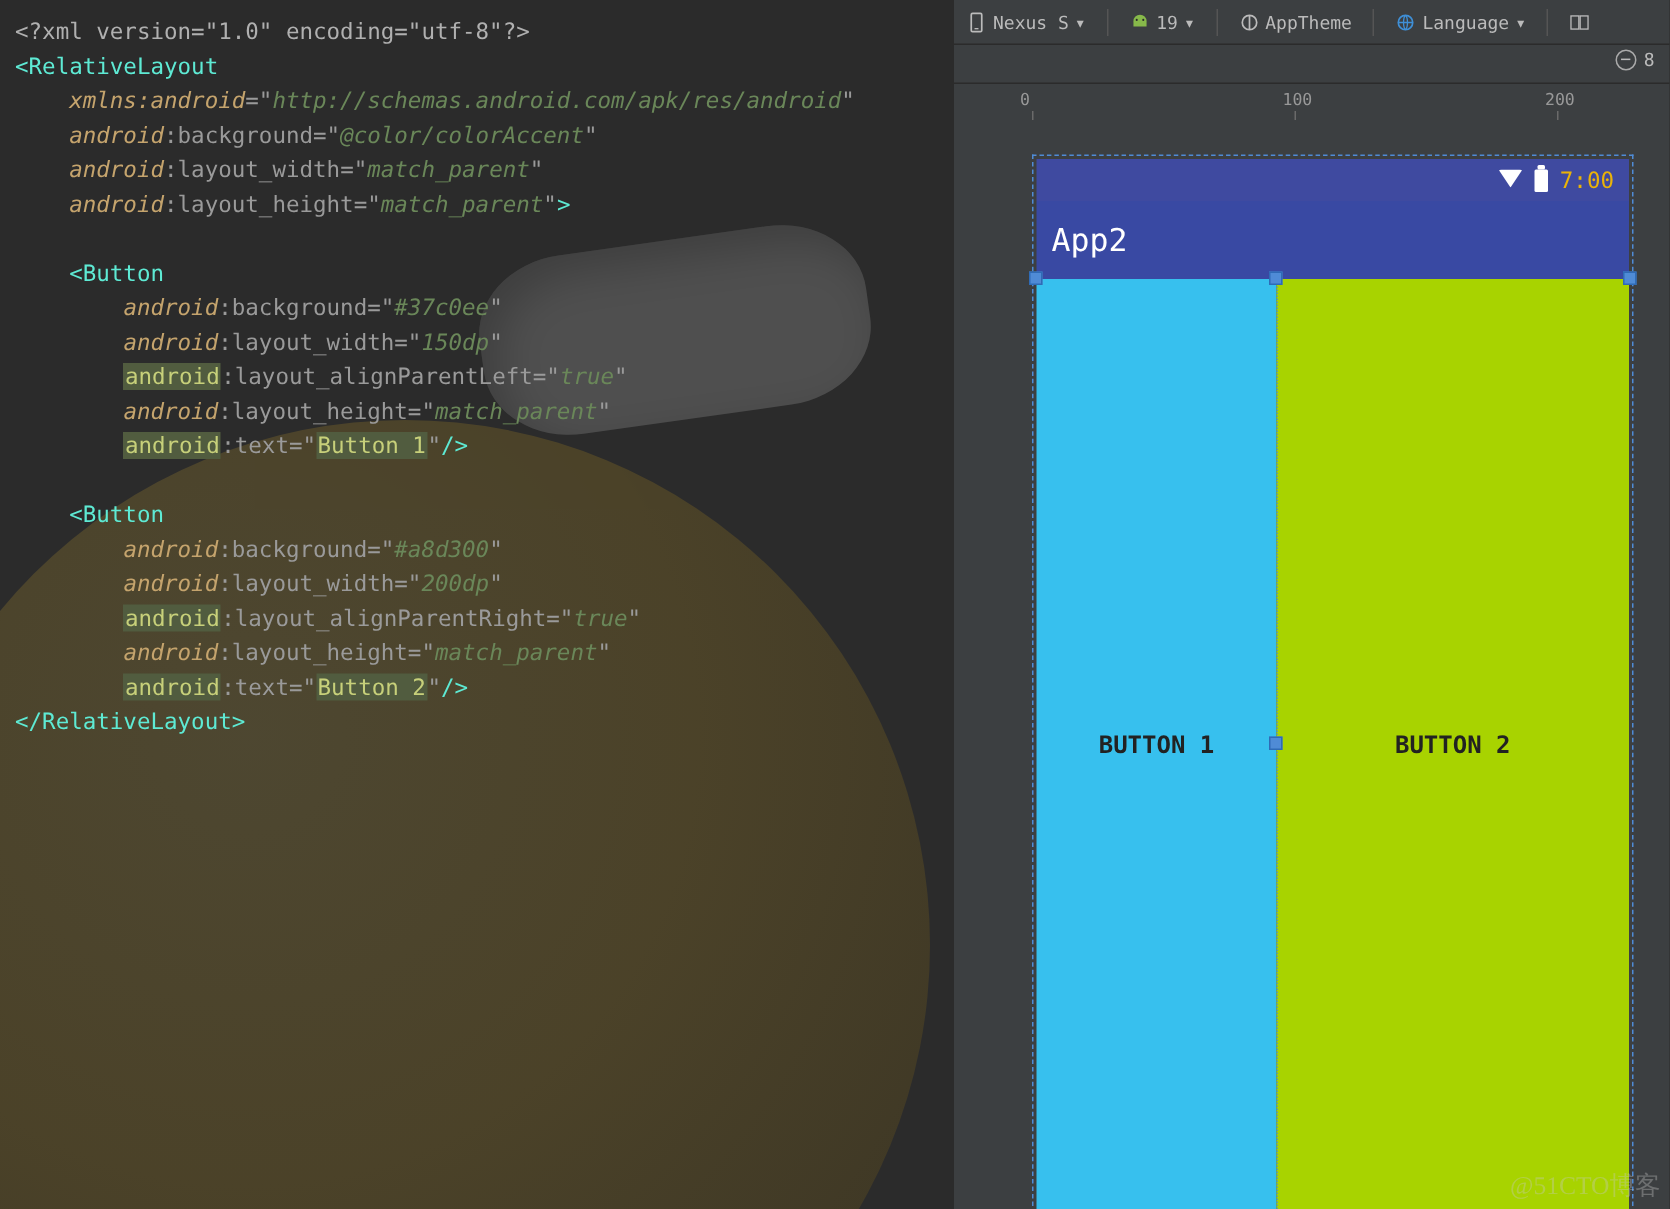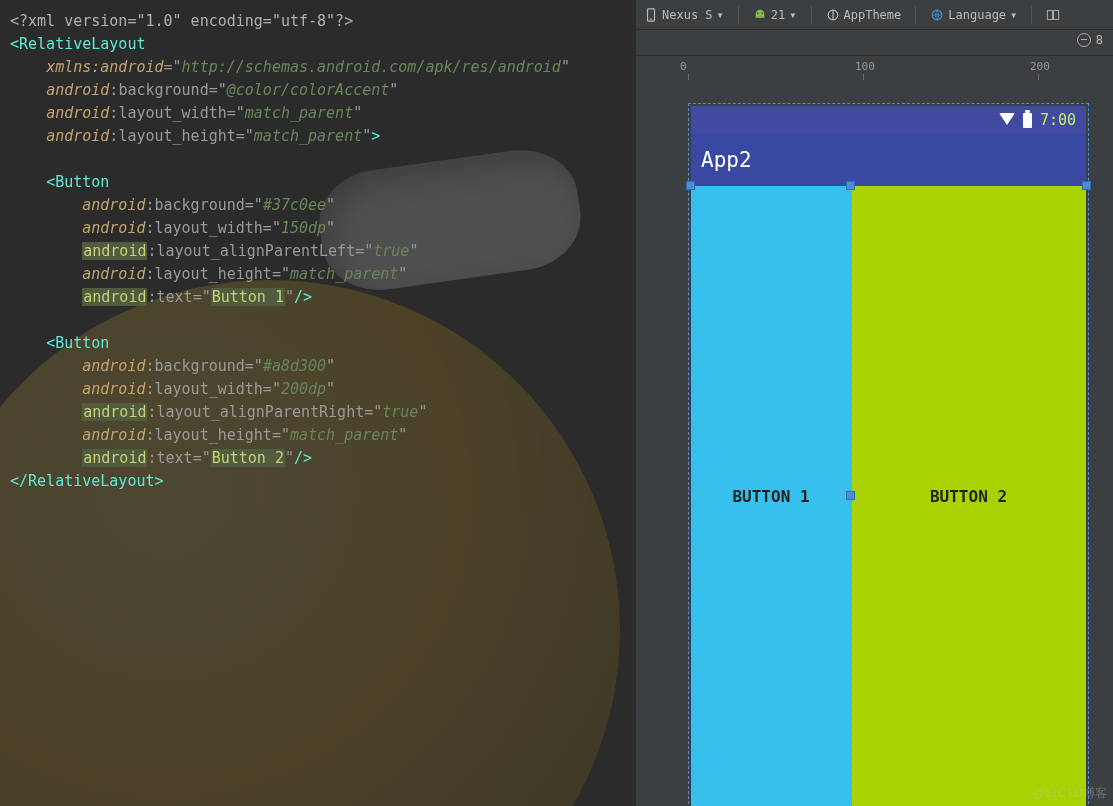--- a/index.html
+++ b/index.html
@@ -36,30 +36,30 @@
 
 .canvas{ position:absolute; left:0; top:56px; right:0; bottom:0; }
 .ruler-h{ position:absolute; left:42px; top:0; right:0; height:24px; font-size:11px; color:#989898; font-family:"Segoe UI",Arial,sans-serif;}
 .ruler-h .tick{ position:absolute; top:0; height:24px; text-align:center; width:1px; }
 .ruler-h .tick::before{ content:""; position:absolute; bottom:0; left:0; width:1px; height:6px; background:#6a6a6a;}
 .ruler-h .tick span{ position:absolute; left:-8px; top:4px; }
 
 .device-wrap{ position:absolute; left:55px; top:50px; width:395px; height:700px; }
 .sel-outline{ position:absolute; inset:-3px; border:1px dashed #4f8bd6; pointer-events:none; }
 .device{ width:100%; height:100%; position:relative; }
-.status{ height:28px; background:#3f4aa0; display:flex; align-items:center; justify-content:flex-end; padding:12px 10px; color:#bef264; font-family:"Segoe UI",Arial,sans-serif; font-size:15px; gap:8px;}
+.status{ height:28px; background:#3f4aa0; display:flex; align-items:center; justify-content:flex-end; padding:12px 10px; color:#eab308; font-family:"Segoe UI",Arial,sans-serif; font-size:15px; gap:8px;}
 .wifi{ width:0;height:0;border-left:8px solid transparent;border-right:8px solid transparent;border-bottom:12px solid #fff; transform:translateY(-1px) rotate(180deg); border-radius:2px;}
 .batt{ width:9px; height:15px; background:#fff; border-radius:1px; position:relative;}
 .batt::before{content:""; position:absolute; top:-3px; left:2px; width:5px; height:3px; background:#fff; border-radius:1px;}
 .appbar{ height:52px; background:#3949a3; color:#fff; display:flex; align-items:center; padding:0 10px; font-family:"Segoe UI",Arial,sans-serif; font-size:21px;}
 .body-area{ position:absolute; top:80px; left:0; right:0; bottom:0; }
 .btn1{ position:absolute; left:0; top:0; bottom:0; width:160px; background:#37c0ee; display:flex; align-items:center; justify-content:center; color:#222; font-family:"Segoe UI",Arial,sans-serif; font-weight:700; font-size:16px;}
 .btn2{ position:absolute; right:0; top:0; bottom:0; left:160px; background:#a8d300; display:flex; align-items:center; justify-content:center; color:#222; font-family:"Segoe UI",Arial,sans-serif; font-weight:700; font-size:16px;}
 .handle{ position:absolute; width:9px; height:9px; background:#4f8bd6; border:1px solid #2f6bb6; }
-.watermark{ position:absolute; right:6px; bottom:4px; font-size:12px; color:rgba(200,200,200,0.35); font-family:Liberation Sans, sans-serif;}
+.watermark{ position:absolute; right:6px; bottom:4px; font-size:17px; color:rgba(200,200,200,0.35); font-family:Liberation Serif, serif;}
 .midline{ position:absolute; top:0; bottom:0; left:160px; width:0; border-left:1px dotted rgba(79,139,214,.8); }
 </style>
 </head>
 <body>
 
 <div class="editor-pane">
   <div class="editor-bg">
     <div class="ball"></div>
     <div class="eye"></div>
   </div>
@@ -97,21 +97,21 @@
       <span>Nexus S</span>
       <span>▾</span>
     </div>
     <div class="sep"></div>
     <div class="tb-item">
       <svg class="tb-icon" viewBox="0 0 16 16">
           <path fill="#87b94a" d="M3 7a5 5 0 0110 0v4H3z"></path>
           <circle cx="5.5" cy="6" r="0.8" fill="#2b2b2b"></circle>
           <circle cx="10.5" cy="6" r="0.8" fill="#2b2b2b"></circle>
         </svg>
-      <span>21</span>
+      <span>19</span>
       <span>▾</span>
     </div>
     <div class="sep"></div>
     <div class="tb-item">
       <svg class="tb-icon" viewBox="0 0 16 16">
           <circle cx="8" cy="8" r="5.5" fill="none" stroke="#bbb" stroke-width="1.3"></circle>
           <path d="M8 2.5v11" stroke="#bbb" stroke-width="1.3"></path>
         </svg>
       <span>AppTheme</span>
     </div>

